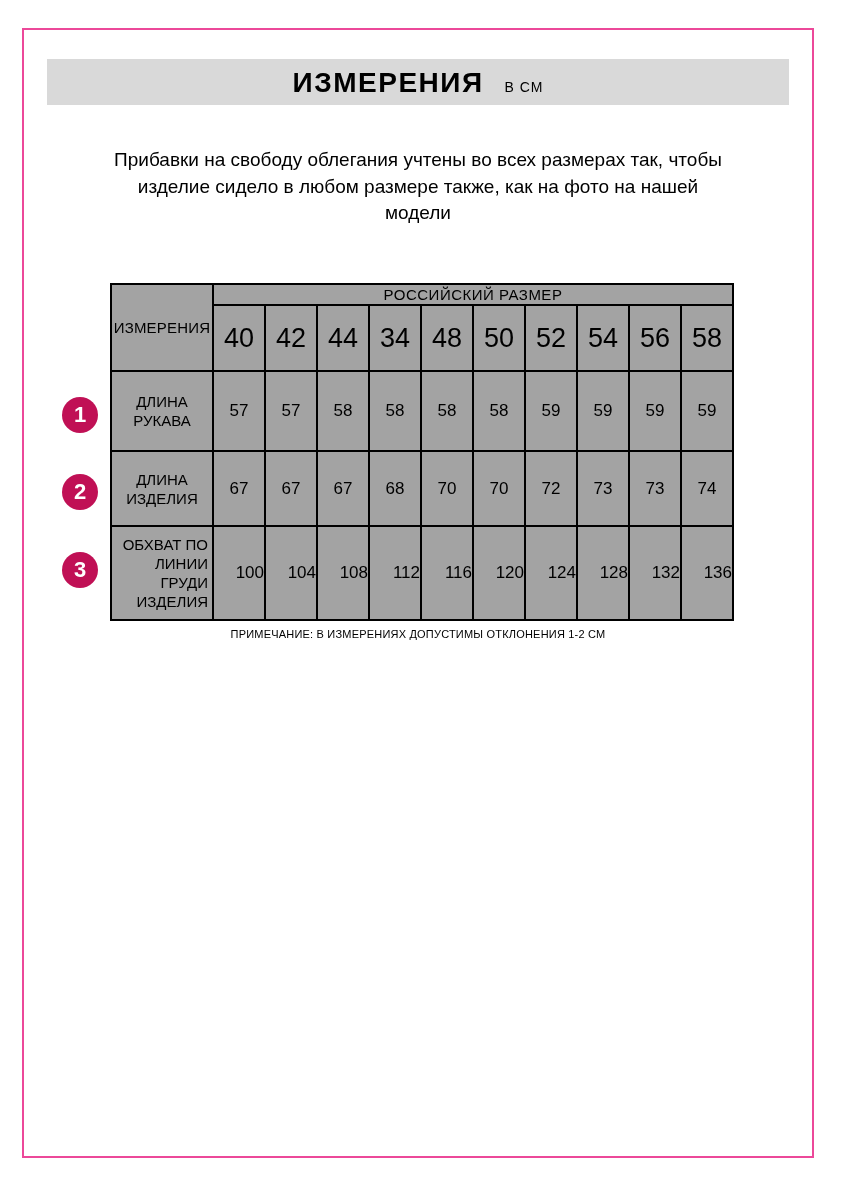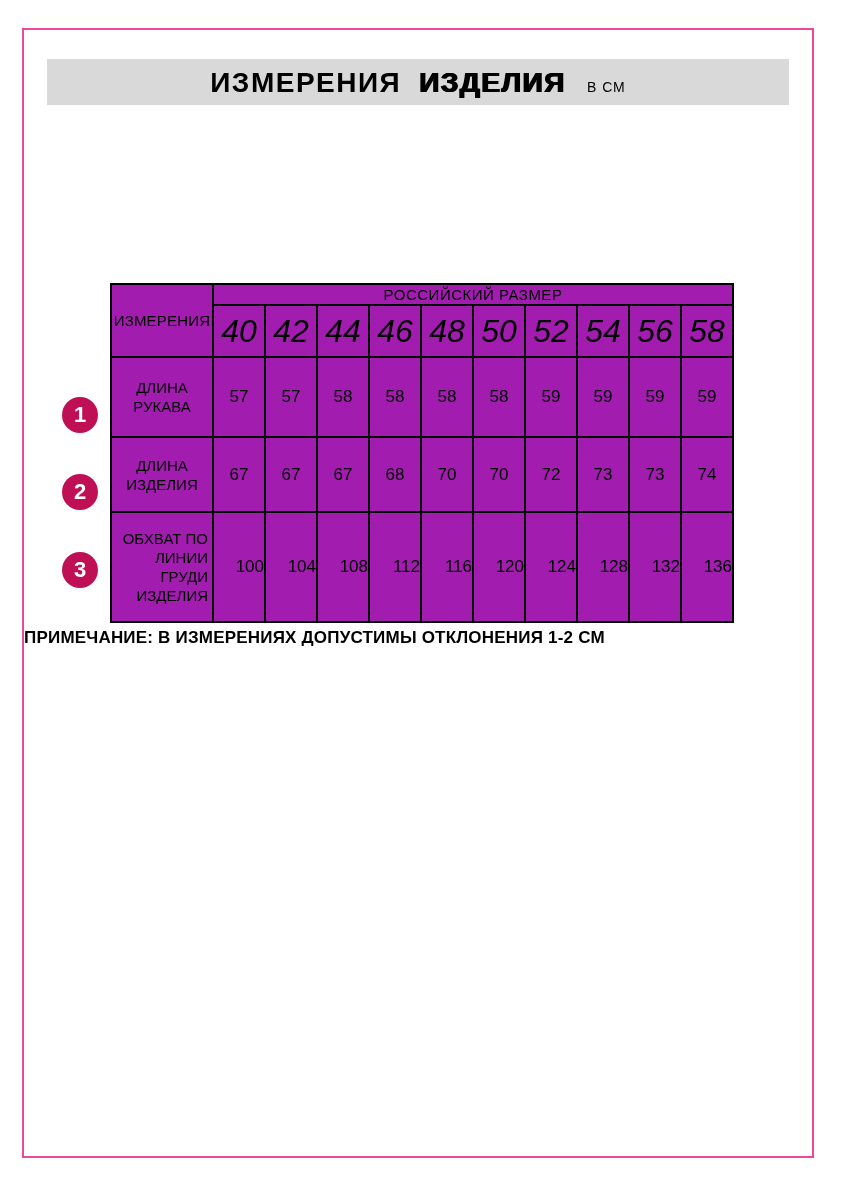--- a/index.html
+++ b/index.html
@@ -40,79 +40,83 @@
     text-align: center; font-size: 23px; font-weight: 400;
   }
   .intro {
     position: absolute; top: 117px; left: 50%; transform: translateX(-50%);
     width: 680px; text-align: center;
     font-size: 19px; line-height: 26.5px; font-weight: 400;
   }
   .table-wrap { position: absolute; left: 86px; top: 253px; }
   table.size-table { border-collapse: collapse; table-layout: fixed; }
   .size-table th, .size-table td {
-    border: 2px solid #000; background: #a21caf;
+    border: 2px solid #000; background: #a3a3a3;
     text-align: center; vertical-align: middle;
     font-weight: 400;
   }
   .corner-th { width: 102px; font-size: 15px; letter-spacing: 0.2px; }
   .group-th { height: 21px; font-size: 15px; letter-spacing: 0.5px; }
-  .size-th { width: 52px; height: 52px; font-size: 32px; font-weight: 700; font-style: italic; }
-  .row-label { font-size: 15px; line-height: 19px; padding: 16px 4px; }
+  .size-th { width: 52px; height: 66px; font-size: 27px; font-weight: 700; }
+  .row-label { font-size: 15px; line-height: 19px; padding: 8px 4px; }
   .data-row td { font-size: 17px; }
   .data-row-0 th, .data-row-0 td { height: 80px; }
   .data-row-1 th, .data-row-1 td { height: 75px; }
   .data-row-2 th, .data-row-2 td { height: 80px; text-align: right; }
   .markers { position: absolute; left: -48px; top: 0; width: 36px; }
   .marker {
     position: absolute; left: 0;
     width: 36px; height: 36px; border-radius: 50%;
     background: #c01055;
     color: #fff; font-size: 22px; font-weight: 700;
     display: flex; align-items: center; justify-content: center;
   }
   .marker-0 { top: 114px; }
   .marker-1 { top: 191px; }
   .marker-2 { top: 269px; }
   .note {
     position: absolute; top: 598px; left: 0; width: 100%;
-    text-align: left; font-size: 17px; font-weight: 700;
+    text-align: center; font-size: 11px; font-weight: 400;
     letter-spacing: 0.2px;
   }
 </style>
 </head>
 <body>
 
 <div class="frame">
 
   <div class="title-bar">
     <span class="title-main">ИЗМЕРЕНИЯ</span>
-    <span class="title-strong">ИЗДЕЛИЯ</span>
     <span class="title-units">В СМ</span>
   </div>
 
 
+  <div class="intro">
+    <div>Прибавки на свободу облегания учтены во всех размерах так, чтобы</div>
+    <div>изделие сидело в любом размере также, как на фото на нашей</div>
+    <div>модели</div>
+  </div>
 
   <div class="table-wrap">
     <div class="markers">
         <div class="marker marker-0">1</div>
         <div class="marker marker-1">2</div>
         <div class="marker marker-2">3</div>
       </div>
     <table class="size-table">
       <thead>
         <tr>
           <th class="corner-th" rowspan="2">ИЗМЕРЕНИЯ</th>
           <th class="group-th" colspan="10">РОССИЙСКИЙ РАЗМЕР</th>
         </tr>
         <tr>
             <th class="size-th">40</th>
             <th class="size-th">42</th>
             <th class="size-th">44</th>
-            <th class="size-th">46</th>
+            <th class="size-th">34</th>
             <th class="size-th">48</th>
             <th class="size-th">50</th>
             <th class="size-th">52</th>
             <th class="size-th">54</th>
             <th class="size-th">56</th>
             <th class="size-th">58</th>
           </tr>
       </thead>
       <tbody>
           <tr class="data-row data-row-0">

